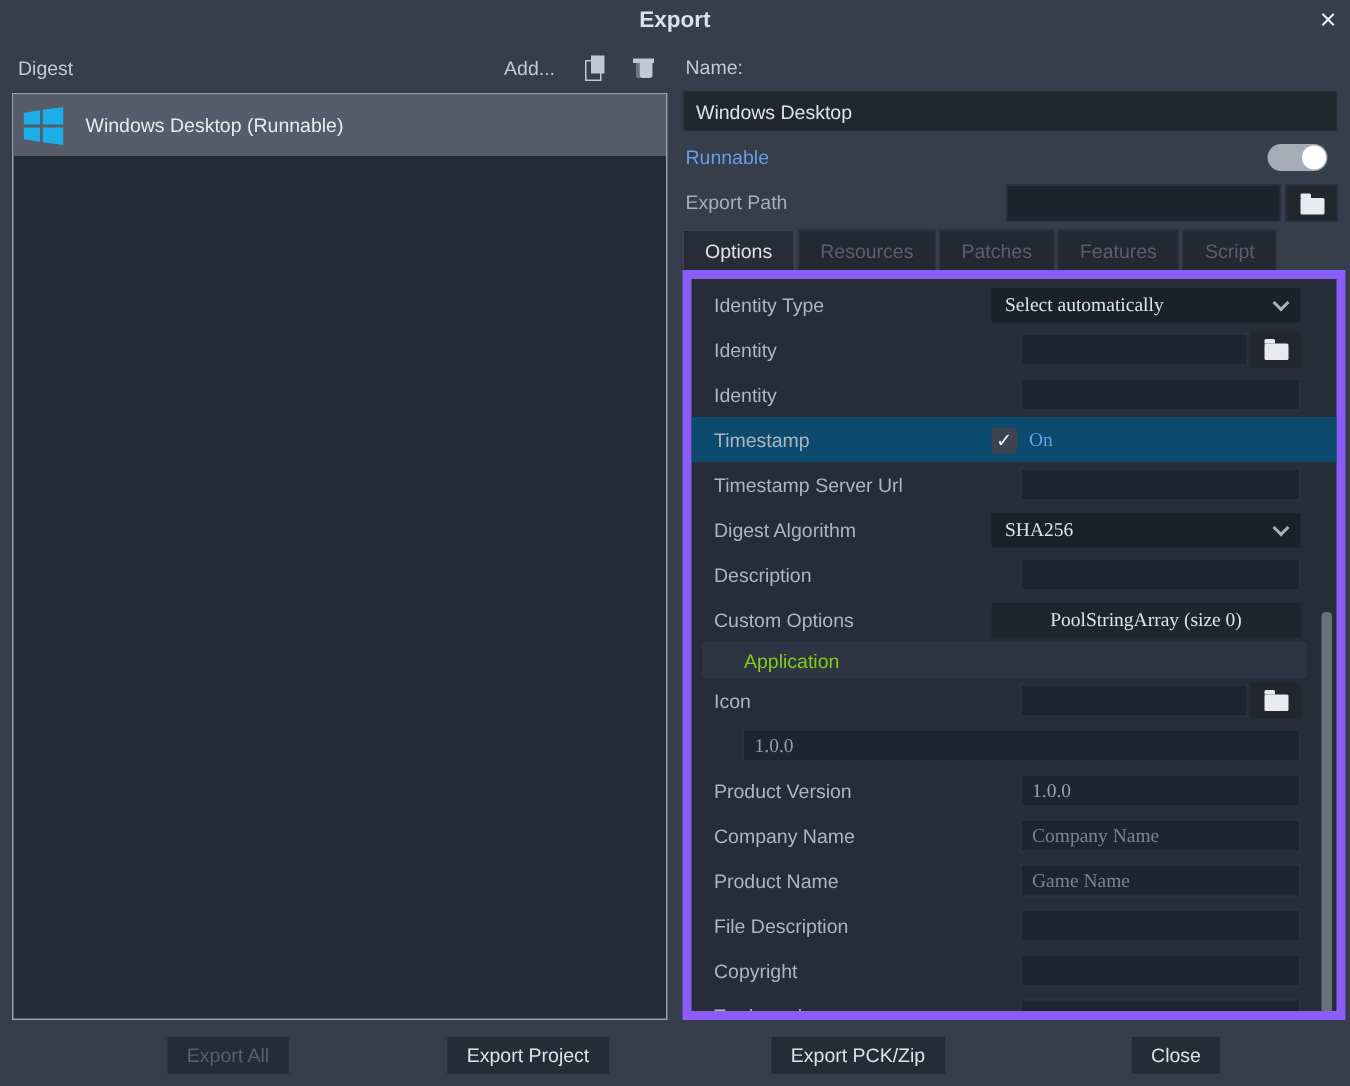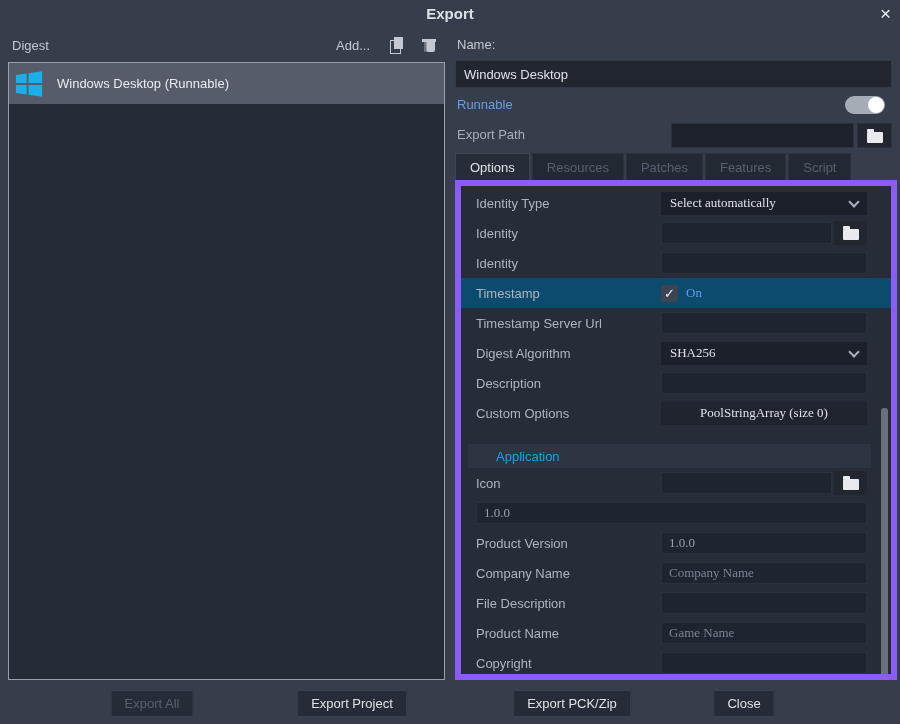--- a/index.html
+++ b/index.html
@@ -74,49 +74,49 @@
   .tab.active { background:#262d38; color:#dfe2e7; border-color:#3e4552; }
 
   
   .options-panel { position:absolute; left:455px; top:180px; width:442px; height:500px;
     background:#262d38; border:6px solid #8b5cf6; overflow:hidden; padding-top:2px; }
   .prop-row { height:30px; display:flex; align-items:center; padding-left:15px; padding-right:24px; }
   .row-highlight { background:#0c4a6e; }
   .prop-label { flex:0 0 185px; font-size:13px; color:#aeb4c0; white-space:nowrap; overflow:hidden; }
   .prop-value { flex:1; display:flex; align-items:center; min-width:0; position:relative;font-family:Liberation Serif, serif; }
   .field { height:22px; width:100%; background:#1f2530; border:1px solid #2b323e;
-    color:#9aa0ad; font-size:13px; padding:0 7px; font-family:inherit; }
+    color:#9aa0ad; font-size:13px; padding:0 7px; font-family:inherit;margin-left:19px; }
   .field::placeholder { color:#7b8392; opacity:1; }
   .dropdown { height:23px; width:100%; background:#1b202a; display:flex; align-items:center;
     padding:0 9px; color:#dfe2e7; font-size:13px; position:relative; cursor:pointer; }
   .chevron-down { position:absolute; right:9px; top:6px; width:8px; height:8px;
     border-right:2px solid #aab0bc; border-bottom:2px solid #aab0bc; transform:rotate(45deg); }
   .folder-btn { flex:0 0 33px; width:33px; height:24px; margin-left:2px; background:#21262f;
     border:none; display:flex; align-items:center; justify-content:center; cursor:pointer; }
   .checkbox { width:17px; height:17px; background:#3d4450; border-radius:2px; color:#eef0f4;
     font-size:13px; line-height:17px; text-align:center; margin-right:8px; cursor:pointer; }
   .on-label { color:#699ce8; font-size:13px; }
   .section-header { height:24px; background:#2e3542; display:flex; align-items:center;
-    padding-left:28px; font-size:13px; color:#0ea5e9; margin-left:7px; margin-right:20px;margin-top:16px; }
+    padding-left:28px; font-size:13px; color:#84cc16; margin-left:7px; margin-right:20px; }
   .array-btn { width:100%; height:23px; background:#1f242e; border:none; color:#dfe2e7;
     font-size:13px; display:flex; align-items:center; justify-content:center;
     font-family:inherit; cursor:pointer; }
   .scroll-track { position:absolute; right:3px; top:4px; bottom:4px; width:7px; }
   .scroll-thumb { position:absolute; top:218px; height:268px; width:7px;
     background:#696f7b; border-radius:3px; cursor:pointer; }
 
   
   .footer-btn { position:absolute; top:690px; transform:translateX(-50%); height:27px;
     padding:0 13px; background:#262c37; border:1px solid #3a414e; color:#dfe2e7;
     font-size:13px; font-family:inherit; cursor:pointer; }
   .footer-btn.disabled { color:#586070; cursor:default; }
   .btn-export-all { left:152px; }
   .btn-export-project { left:352px; }
   .btn-export-pck { left:572px; }
-  .btn-close { left:744px; }
+  .btn-close { left:784px; }
 </style>
 </head>
 <body>
 
 <div class="titlebar">
   <span>Export</span>
 </div>
 <button class="close-btn">×</button>
 
 <div class="presets-header">
@@ -256,30 +256,30 @@
   </div>
 
   <div class="prop-row">
     <span class="prop-label">Company Name</span>
     <span class="prop-value">
       <input class="field" type="text" placeholder="Company Name" style="">
     </span>
   </div>
 
   <div class="prop-row">
+    <span class="prop-label">Product Name</span>
+    <span class="prop-value">
+      <input class="field" type="text" placeholder="Game Name" style="">
+    </span>
+  </div>
+
+  <div class="prop-row">
     <span class="prop-label">File Description</span>
     <span class="prop-value">
       <input class="field" type="text" value="" style="">
-    </span>
-  </div>
-
-  <div class="prop-row">
-    <span class="prop-label">Product Name</span>
-    <span class="prop-value">
-      <input class="field" type="text" placeholder="Game Name" style="">
     </span>
   </div>
 
   <div class="prop-row">
     <span class="prop-label">Copyright</span>
     <span class="prop-value">
       <input class="field" type="text" value="" style="">
     </span>
   </div>
 

